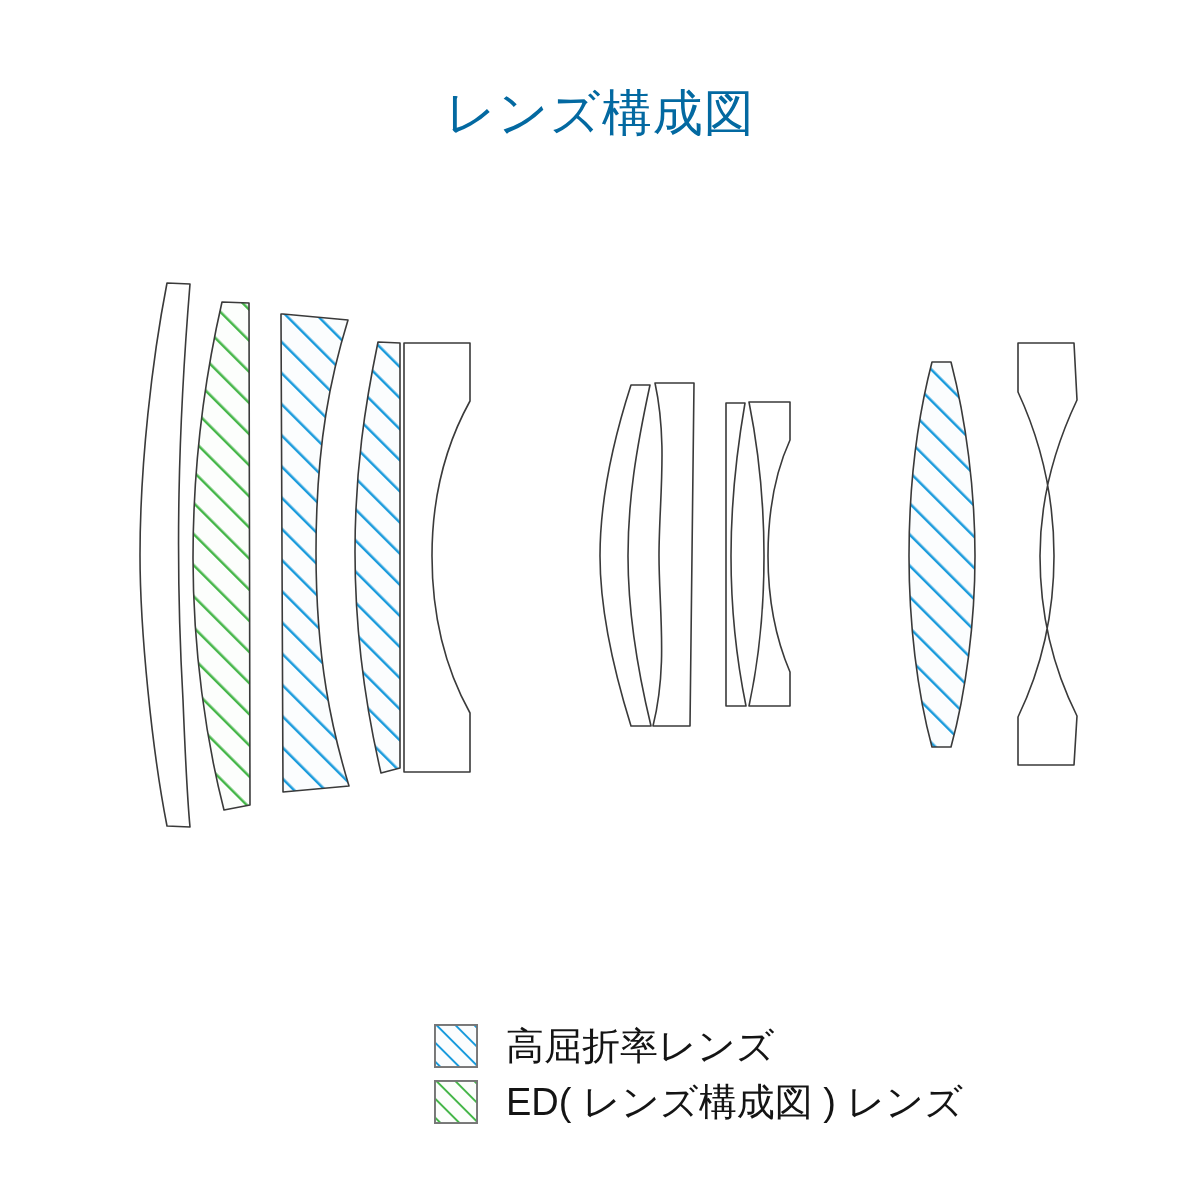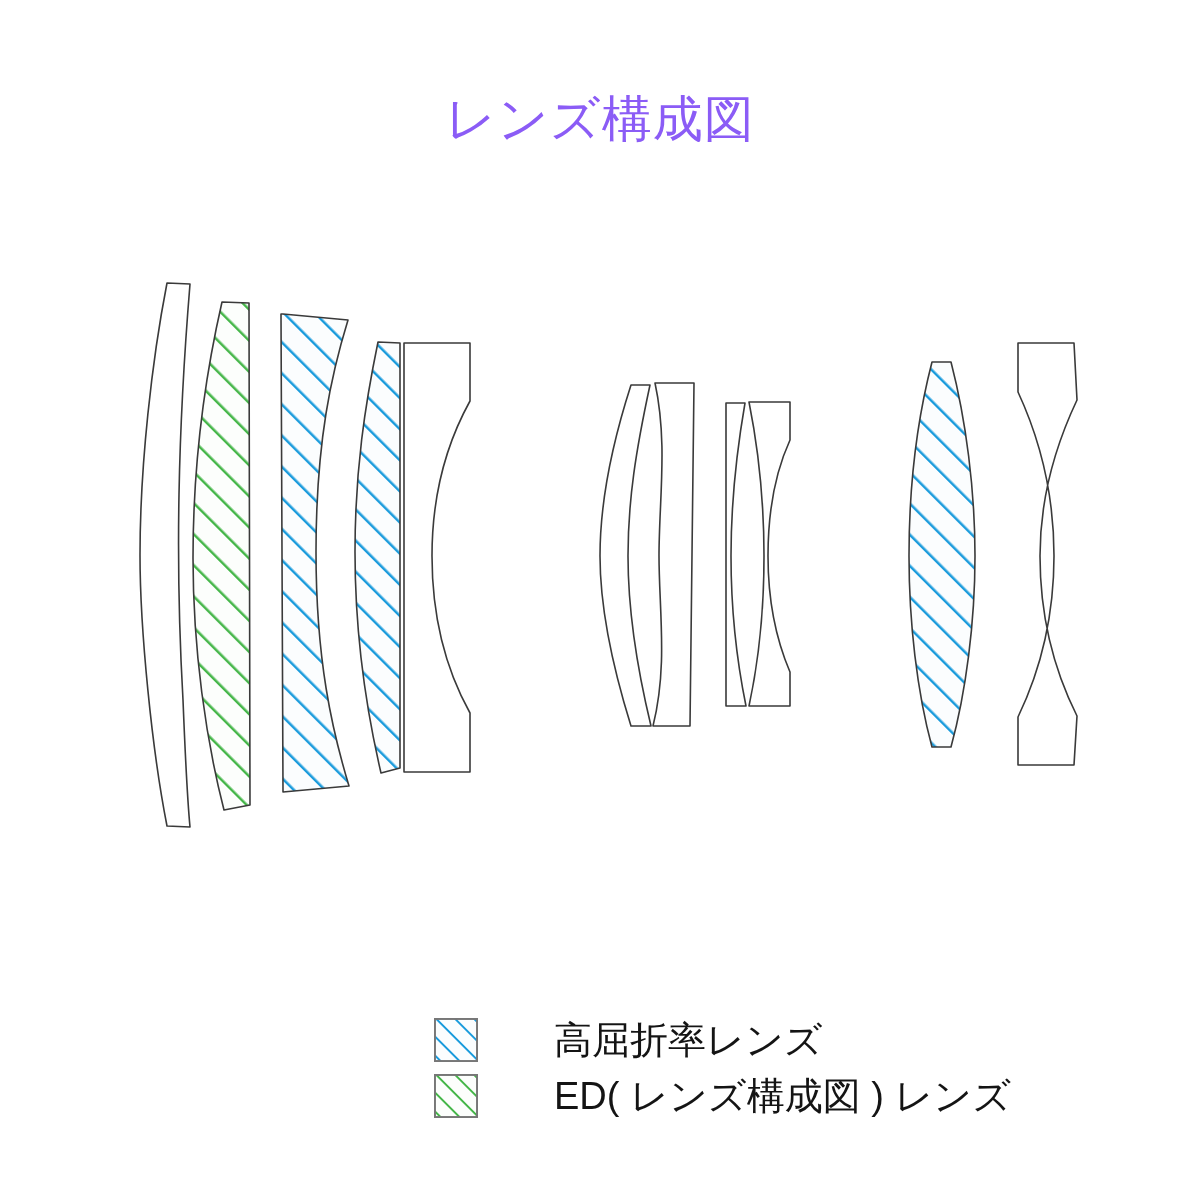--- a/index.html
+++ b/index.html
@@ -11,45 +11,44 @@
     position: relative;
     width: 1200px;
     height: 1200px;
     background: #ffffff;
     font-family: "Liberation Sans", "DejaVu Sans", sans-serif;
     overflow: hidden;
   }
   #diagram-title {
     position: absolute;
     left: 0;
-    top: 88px;
+    top: 82px;
     width: 1200px;
     text-align: center;
     font-size: 50px;
     line-height: 62px;
-    color: #8b5cf6;
+    color: #0369a1;
     letter-spacing: 1px;
     font-weight: 400;
   }
   #lens-canvas {
     position: absolute;
     left: 0;
     top: 0;
   }
   #legend {
     position: absolute;
     left: 434px;
     top: 1012px;
     width: 640px;
   }
   .legend-row {
     display: flex;
-    align-items: center;
+    align-items: flex-end;
     height: 56px;
-    gap: 48px;
   }
   .legend-swatch {
     width: 44px;
     height: 44px;
     box-sizing: border-box;
     border: 1px solid #777777;
     flex: 0 0 auto;
   }
   .legend-label {
     margin-left: 28px;

